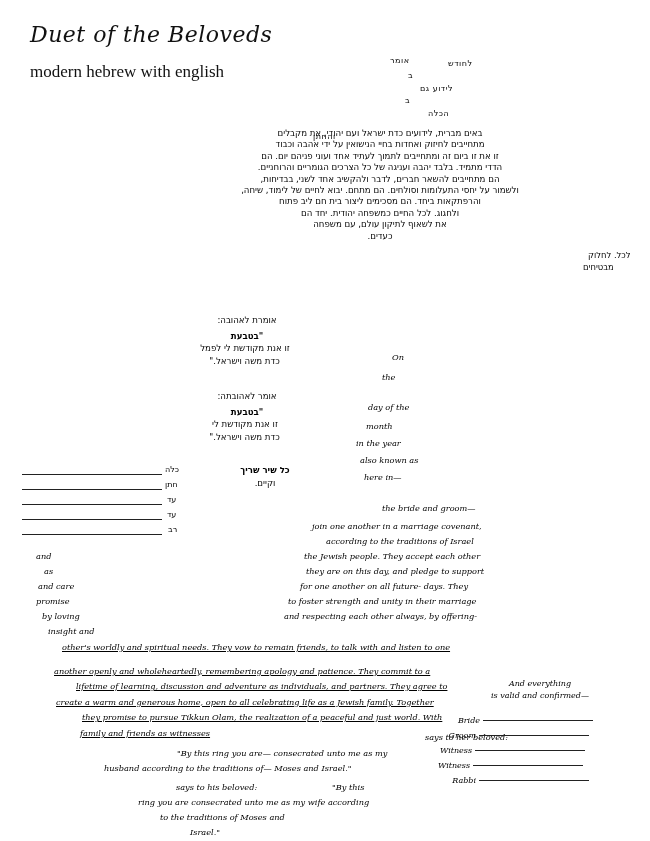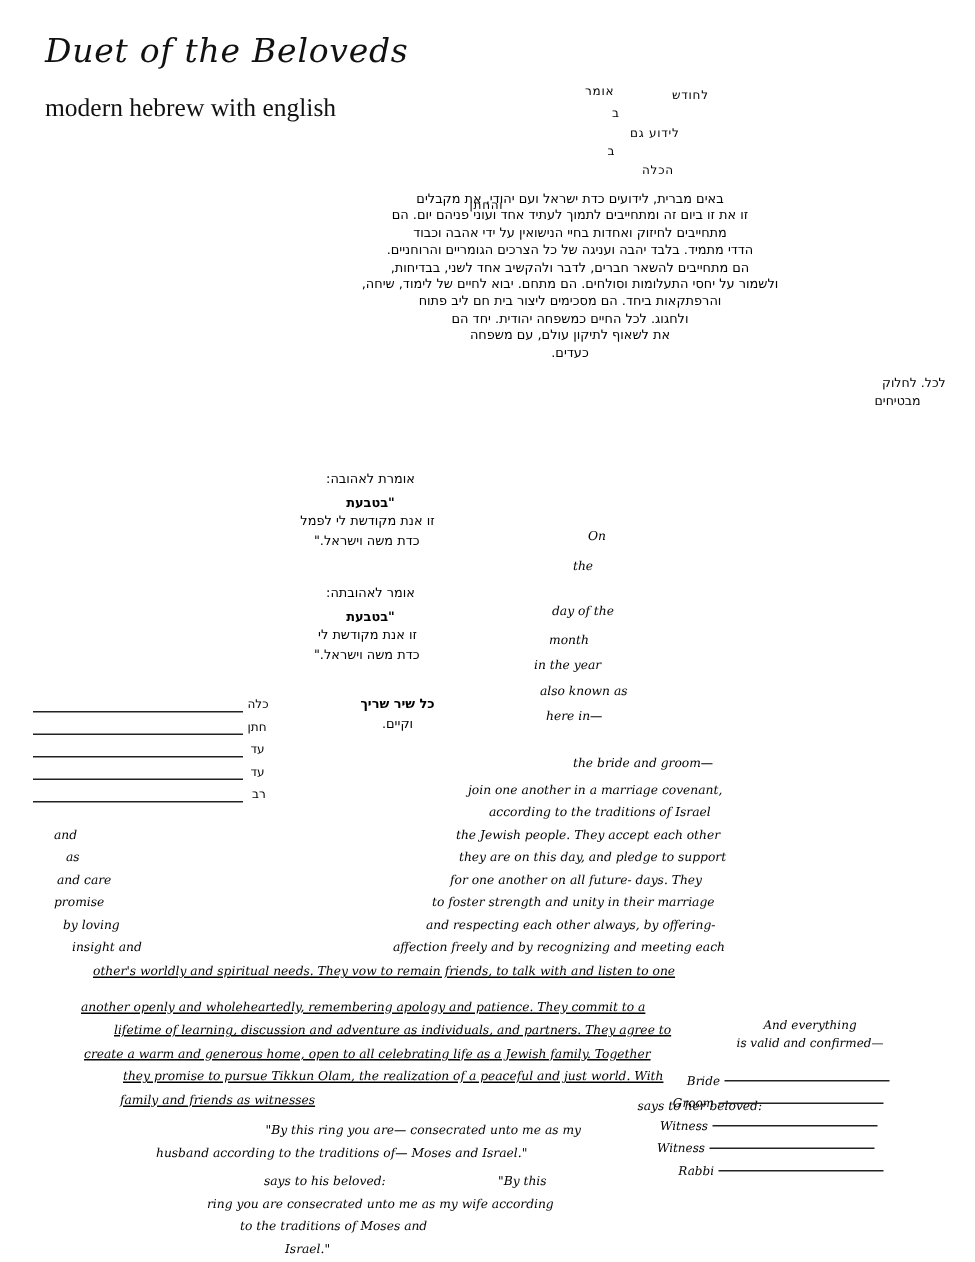--- a/index.html
+++ b/index.html
@@ -156,22 +156,22 @@
   <div class="heb heb-head" style="left:390px; top:55px;">אומר</div>
   <div class="heb heb-head" style="left:448px; top:58px;">לחודש</div>
   <div class="heb heb-head" style="left:408px; top:70px;">ב</div>
   <div class="heb heb-head" style="left:420px; top:83px;">לידוע גם</div>
   <div class="heb heb-head" style="left:405px; top:95px;">ב</div>
   <div class="heb heb-head" style="left:428px; top:108px;">הכלה</div>
   <div class="heb heb-head" style="left:305px; top:131px;margin-left:8px;">והחתן</div>
 
   <div class="heb-body-wrap">
     <div>באים מברית, לידועים כדת ישראל ועם יהודי, את מקבלים</div>
+    <div>מתחייבים לחיזוק ואחדות בחיי הנישואין על ידי אהבה וכבוד</div>
     <div>זו את זו ביום זה ומתחייבים לתמוך לעתיד אחד ועוני פניהם יום. הם</div>
-    <div>מתחייבים לחיזוק ואחדות בחיי הנישואין על ידי אהבה וכבוד</div>
     <div>הדדי מתמיד. בלבד יהבה ועניגה של כל הצרכים הגומריים והרוחניים.</div>
     <div>הם מתחייבים להשאר חברים, לדבר ולהקשיב אחד לשני, בבדיחות,</div>
     <div>ולשמור על יחסי התעלומות וסולחים. הם מתחם. יבוא לחיים של לימוד, שיחה,</div>
     <div>והרפתקאות ביחד. הם מסכימים ליצור בית חם ליב פתוח</div>
     <div>ולחגוג. לכל החיים כמשפחה יהודית. יחד הם</div>
     <div>את לשאוף לתיקון עולם, עם משפחה</div>
     <div>כעדים.</div>
   </div>
 
   <div class="heb" style="left:588px; top:250px; font-size:8.4px;">לכל. לחלוק</div>
@@ -214,21 +214,20 @@
   <div class="en" style="left:364px; top:472px;">here in—</div>
   <div class="en" style="left:382px; top:503px;">the bride and groom—</div>
 
   <div class="en" style="left:312px; top:521px;">join one another in a marriage covenant,</div>
   <div class="en" style="left:326px; top:536px;">according to the  traditions of Israel</div>
   <div class="en" style="left:304px; top:551px;">the Jewish people. They accept each other</div>
   <div class="en" style="left:306px; top:566px;">they are on this day, and pledge to  support</div>
   <div class="en" style="left:300px; top:581px;">for one  another on all future- days.   They</div>
   <div class="en" style="left:288px; top:596px;">to foster strength and unity in their marriage</div>
   <div class="en" style="left:284px; top:611px;">and respecting each other always, by offering-</div>
-  <div class="en" style="left:262px; top:626px;">affection freely and by recognizing and meeting  each</div>
 
   <div class="en" style="left:36px; top:551px;">and</div>
   <div class="en" style="left:44px; top:566px;">as</div>
   <div class="en" style="left:38px; top:581px;">and care</div>
   <div class="en" style="left:36px; top:596px;">promise</div>
   <div class="en" style="left:42px; top:611px;">by loving</div>
   <div class="en" style="left:48px; top:626px;">insight  and</div>
 
   <div class="body-en" style="left:0; top:640px; width:650px;text-decoration:underline;">
     <div style="padding-left:62px;">other's  worldly and spiritual needs. They vow to remain  friends, to talk with  and listen to one</div>

